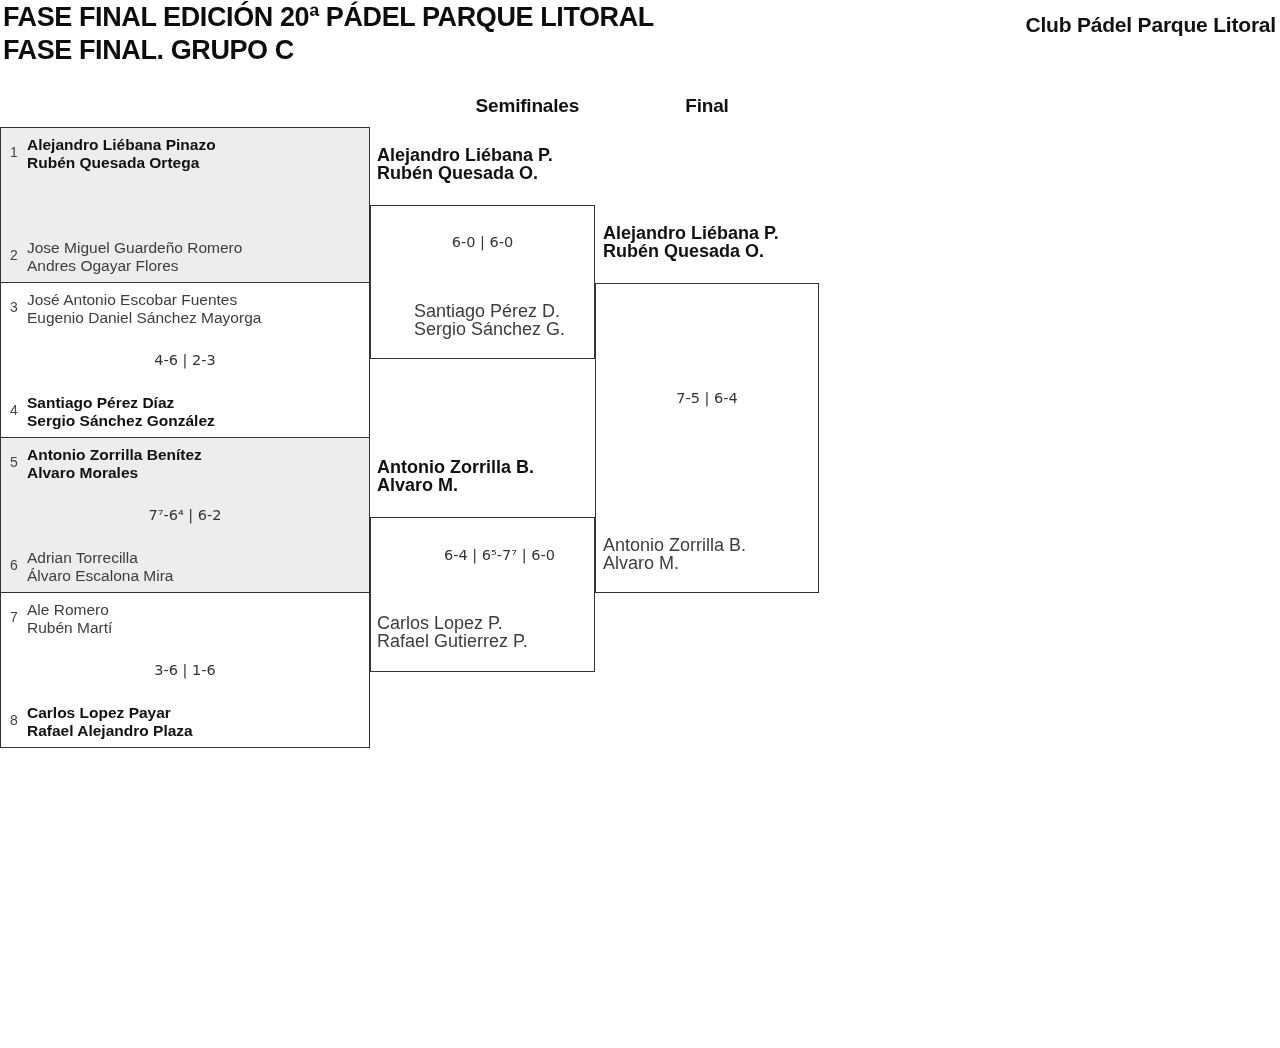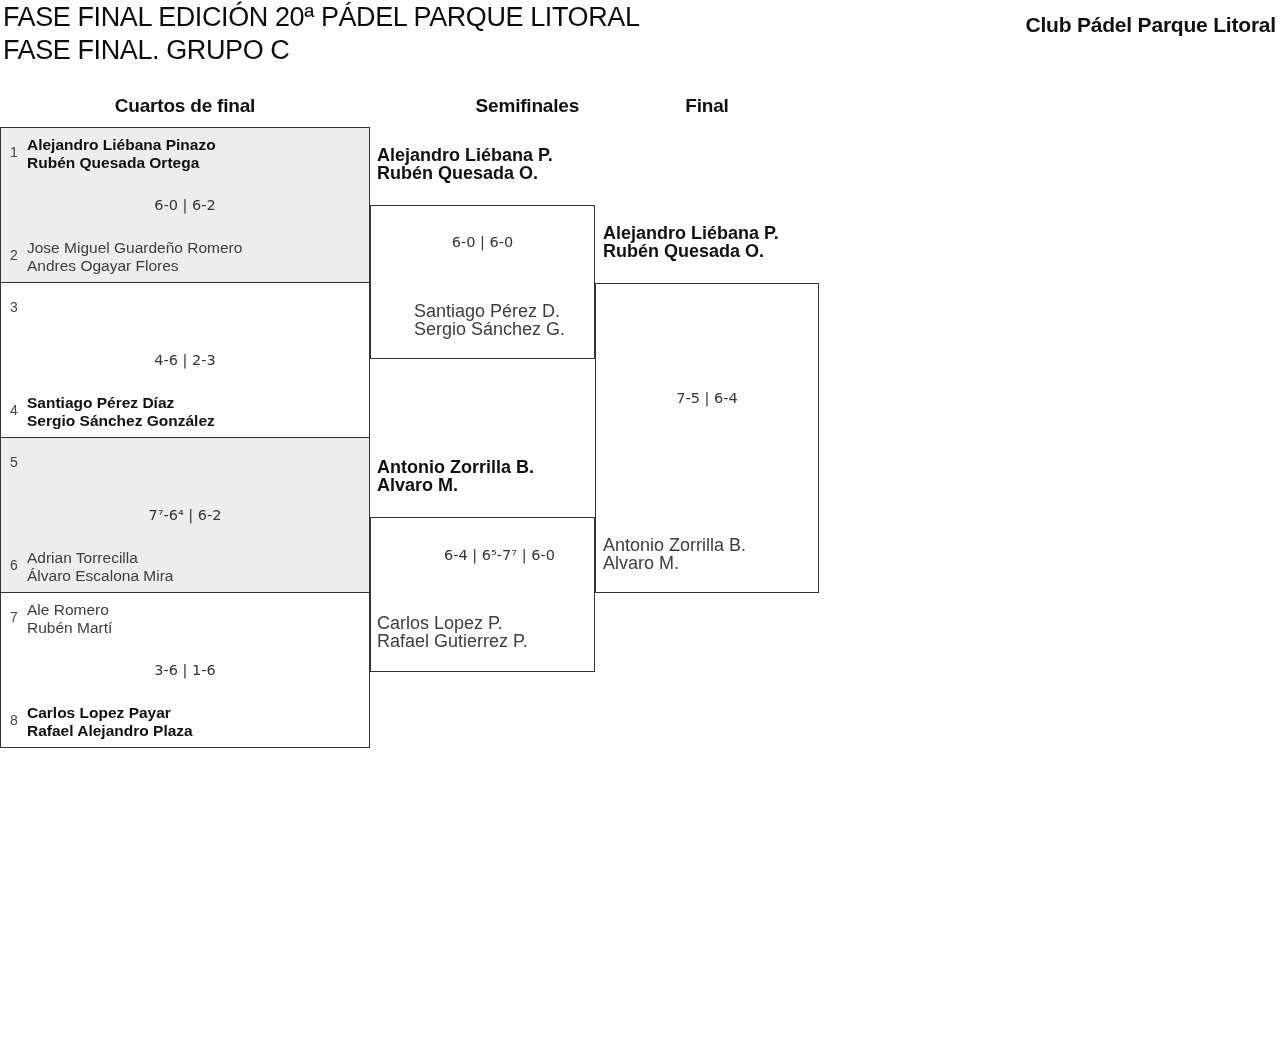--- a/index.html
+++ b/index.html
@@ -4,21 +4,21 @@
 <style>
   html,body { margin:0; padding:0; background:#fff; }
   #page {
     position:relative; width:1280px; height:1048px; overflow:hidden;
     background:#fff; font-family:"Liberation Sans", sans-serif;
   }
 
   
   .title {
     position:absolute; left:3px; top:1px;
-    font-size:27px; line-height:33px; font-weight:normal;
+    font-size:27px; line-height:33px; font-weight:bold;
     letter-spacing:-0.4px; color:#0d0d0d; white-space:nowrap;
   }
   .club {
     position:absolute; right:4px; top:13px;
     font-size:21px; font-weight:bold; letter-spacing:-0.2px; color:#111;
   }
 
   
   .round-h {
     position:absolute; top:95px; font-size:19px; font-weight:600;
@@ -79,52 +79,58 @@
 <body>
 
 <div id="page">
 
   <div class="title">
     <div>FASE FINAL EDICIÓN 20ª PÁDEL PARQUE LITORAL</div>
     <div>FASE FINAL. GRUPO C</div>
   </div>
   <div class="club">Club Pádel Parque Litoral</div>
 
-  <div class="round-h" id="rh-qf">Cuartos de final</div>
   <div class="round-h" id="rh-sf">Semifinales</div>
   <div class="round-h" id="rh-f">Final</div>
 
   <div class="qf-col">
 
     <div class="qf shaded">
       <span class="seed s-top">1</span>
       <div class="team t-top winner">
         <div>Alejandro Liébana Pinazo</div>
         <div>Rubén Quesada Ortega</div>
       </div>
-      <div class="score">6-0 | 6-2</div>
       <span class="seed s-bottom">2</span>
       <div class="team t-bottom loser">
         <div>Jose Miguel Guardeño Romero</div>
         <div>Andres Ogayar Flores</div>
       </div>
     </div>
 
     <div class="qf">
       <span class="seed s-top">3</span>
+      <div class="team t-top loser">
+        <div>José Antonio Escobar Fuentes</div>
+        <div>Eugenio Daniel Sánchez Mayorga</div>
+      </div>
       <div class="score">4-6 | 2-3</div>
       <span class="seed s-bottom">4</span>
       <div class="team t-bottom winner">
         <div>Santiago Pérez Díaz</div>
         <div>Sergio Sánchez González</div>
       </div>
     </div>
 
     <div class="qf shaded">
       <span class="seed s-top">5</span>
+      <div class="team t-top winner">
+        <div>Antonio Zorrilla Benítez</div>
+        <div>Alvaro Morales</div>
+      </div>
       <div class="score">7⁷-6⁴ | 6-2</div>
       <span class="seed s-bottom">6</span>
       <div class="team t-bottom loser">
         <div>Adrian Torrecilla</div>
         <div>Álvaro Escalona Mira</div>
       </div>
     </div>
 
     <div class="qf">
       <span class="seed s-top">7</span>

